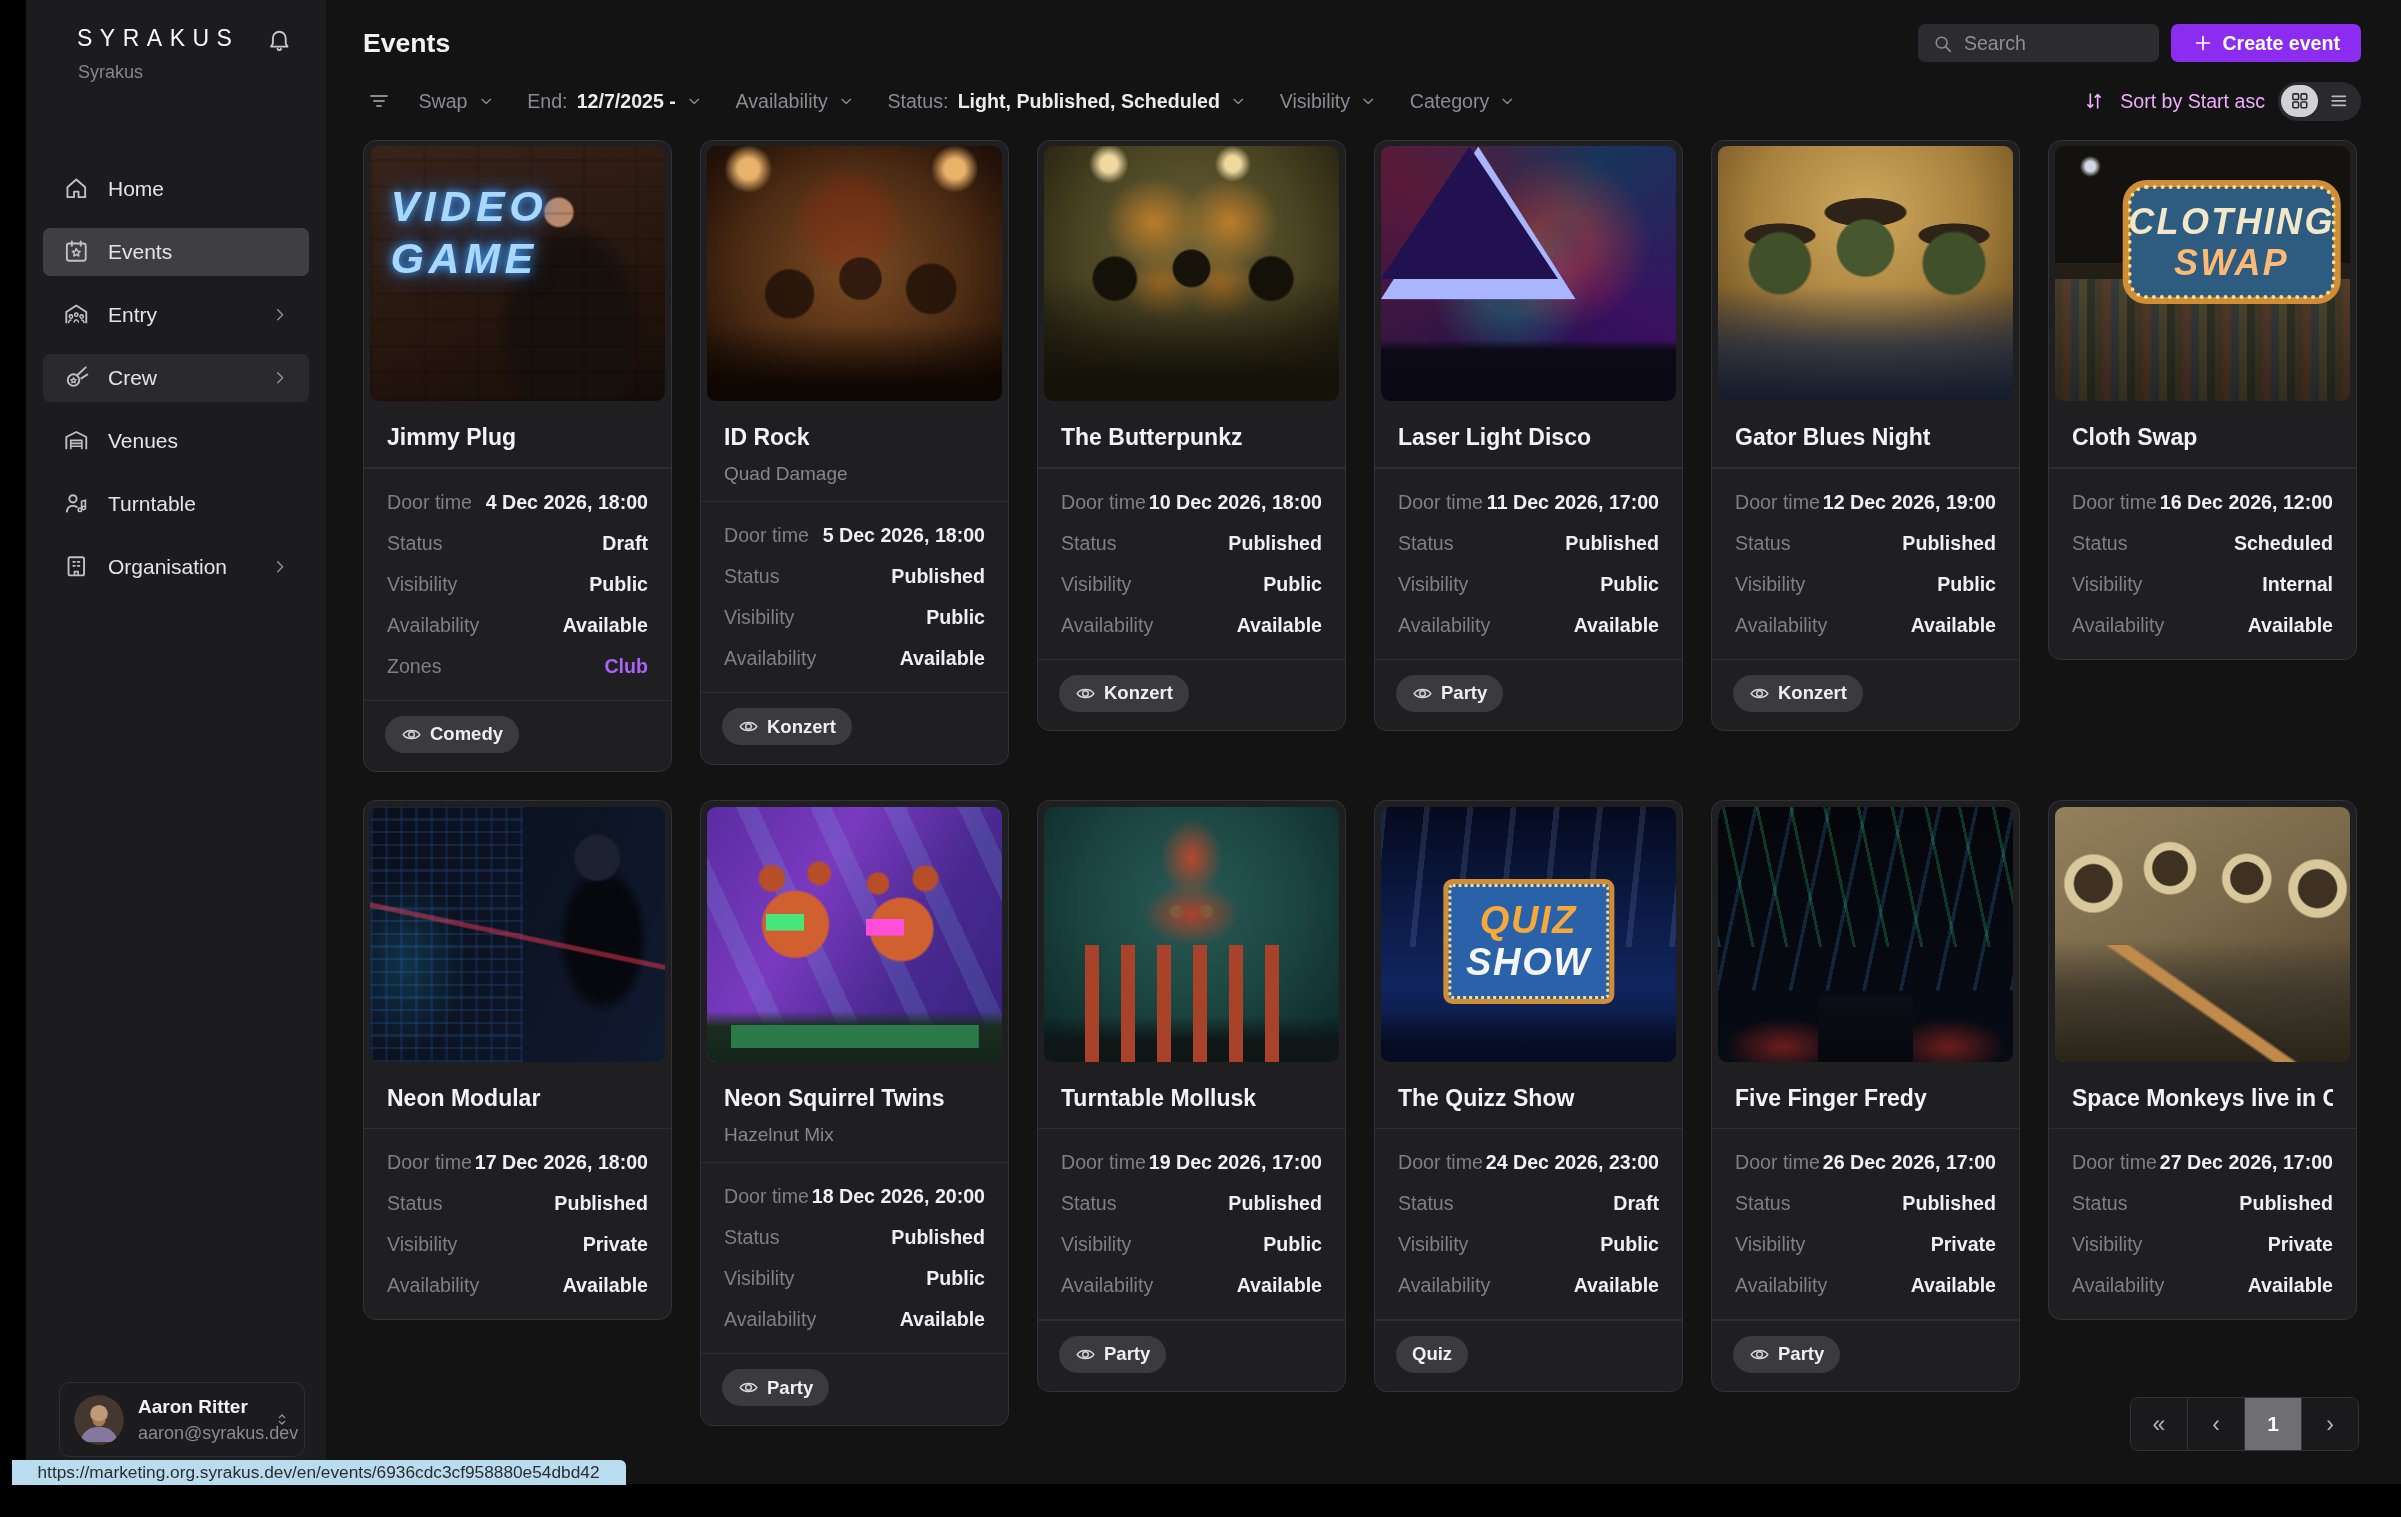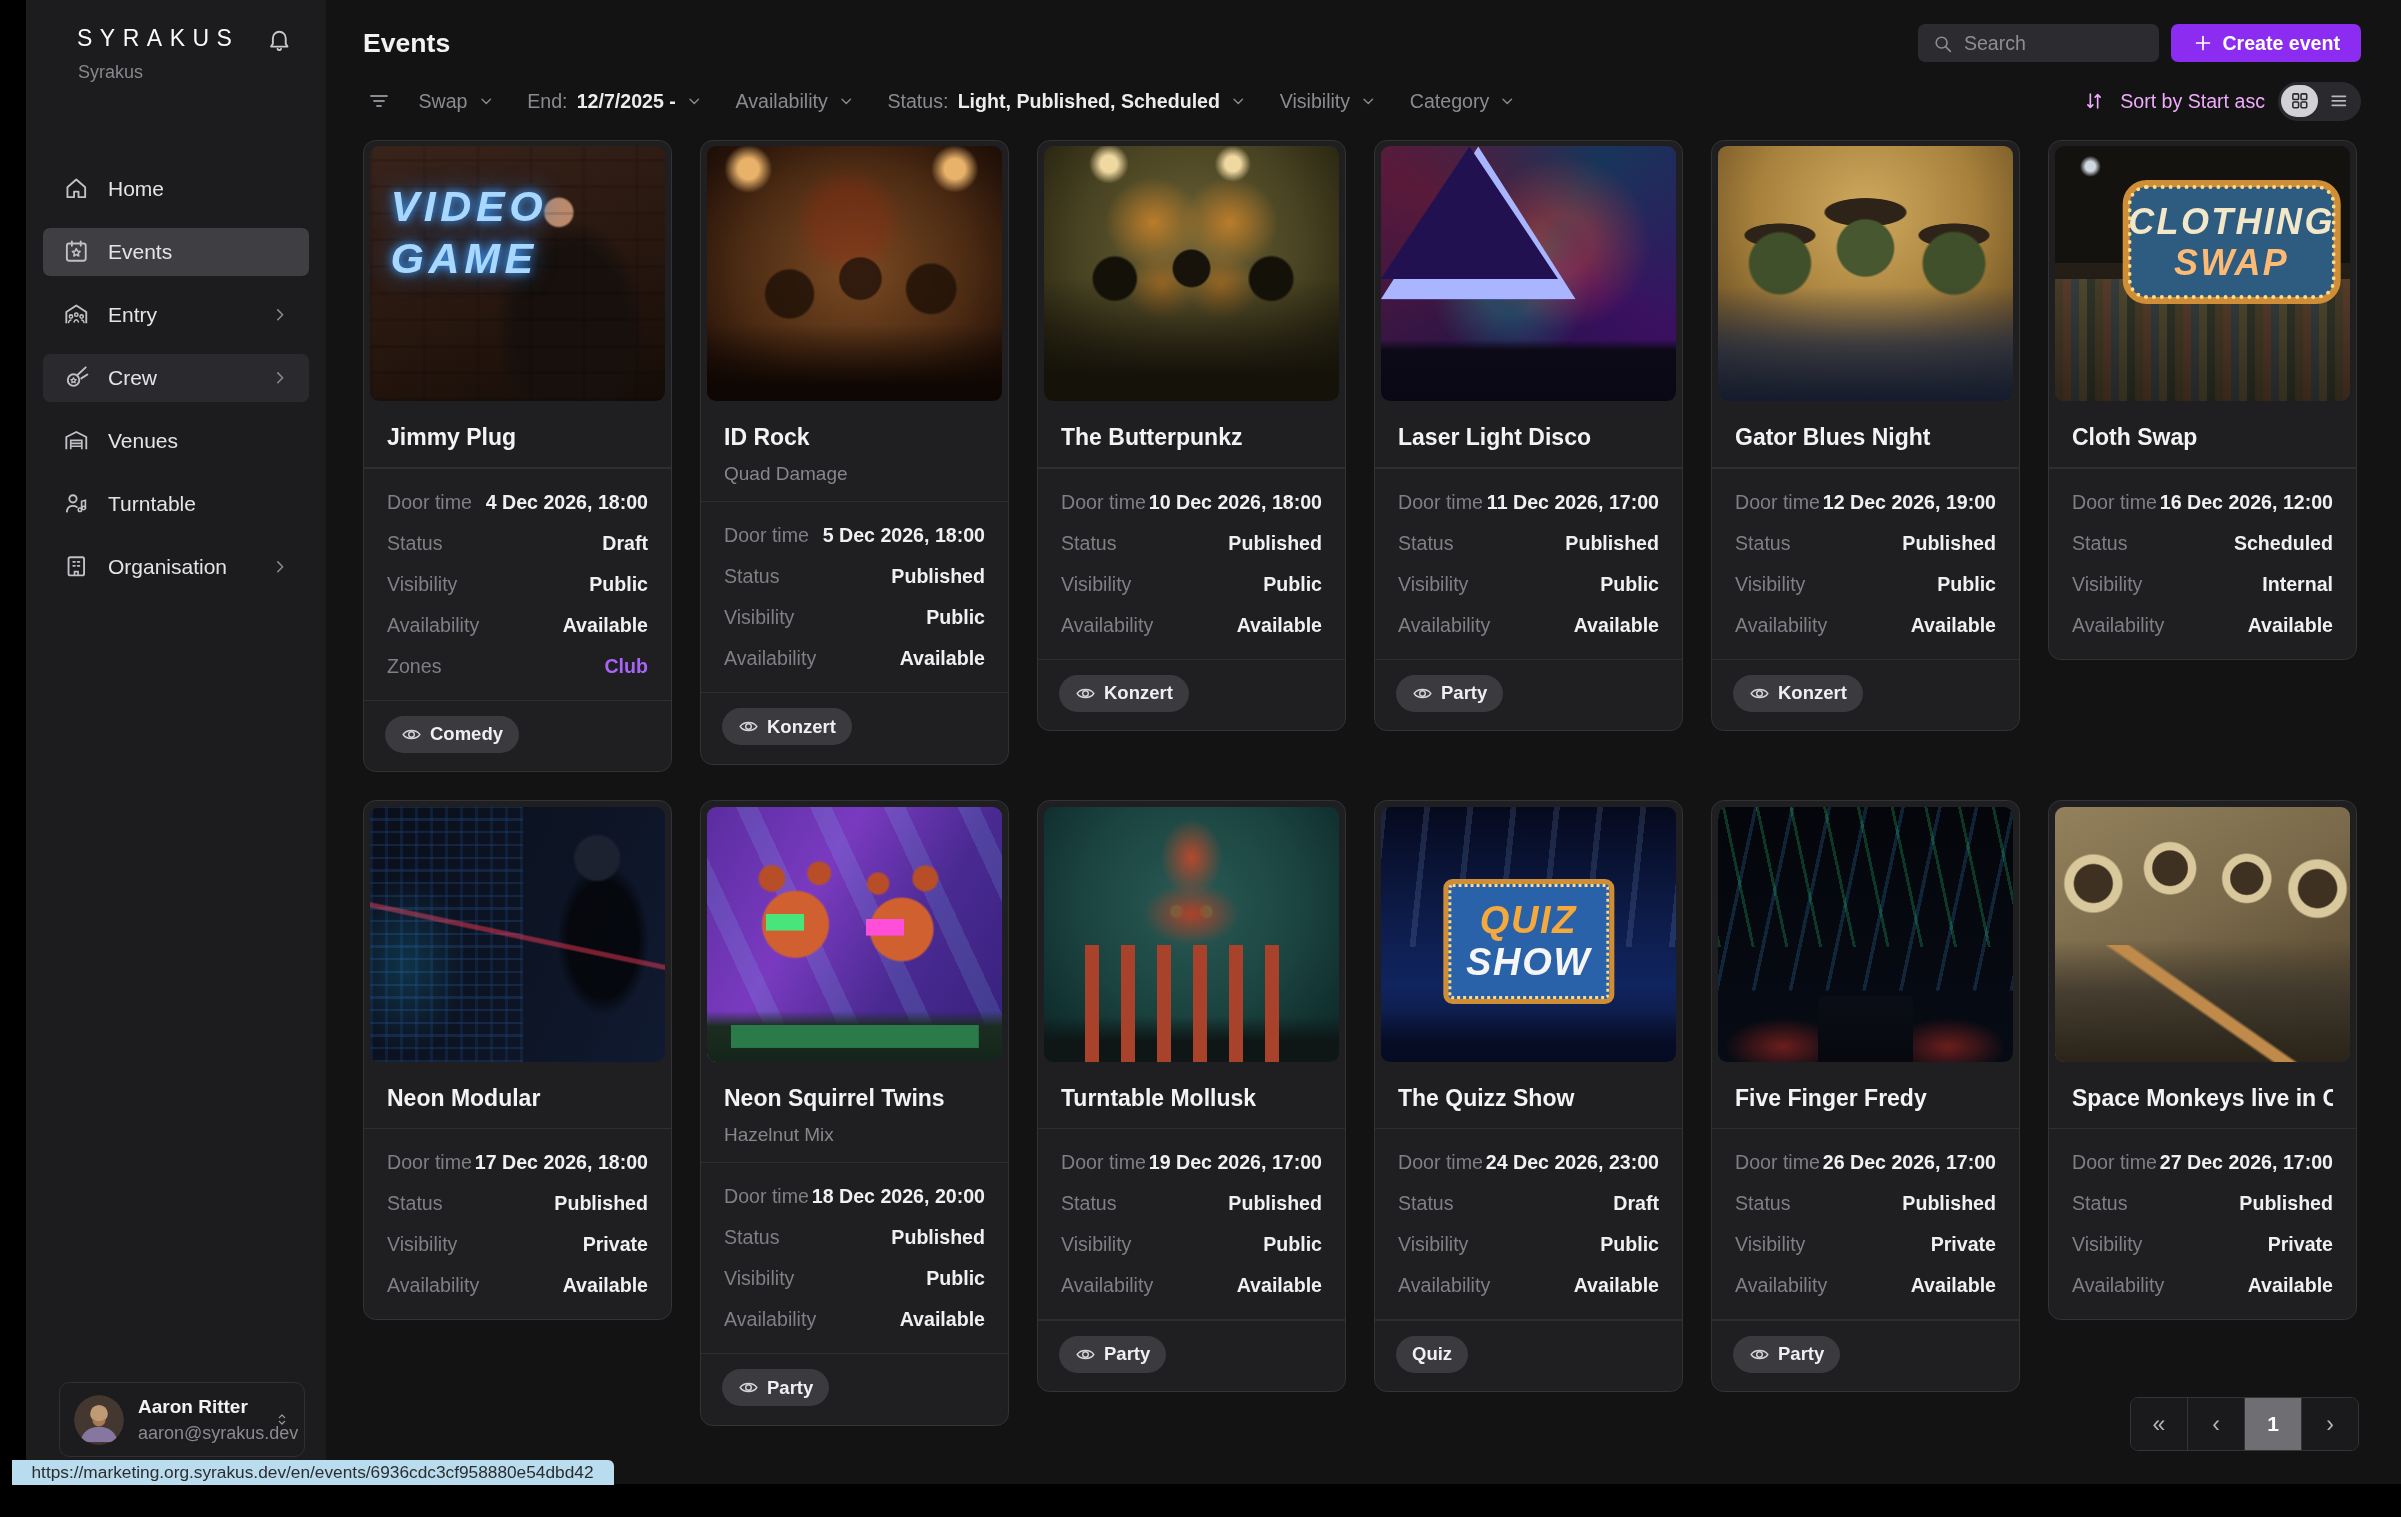--- a/index.html
+++ b/index.html
@@ -79,21 +79,21 @@
 
   
   .pager{position:absolute;right:42px;bottom:33px;display:flex;border:1.2px solid #333338;border-radius:8px;overflow:hidden;}
   .pseg{width:56px;height:52px;display:flex;align-items:center;justify-content:center;background:#1a1a1d;
         color:#b3b3b9;font-size:23px;border-right:1.2px solid #333338;cursor:pointer;}
   .pseg:last-child{border-right:none;}
   .pseg.on{background:#6e6e73;color:#fff;font-weight:600;font-size:21px;}
 
   
   .urlbar{position:absolute;left:11.5px;top:1460px;height:25.4px;line-height:25.4px;background:#b9dcee;color:#2d2d2f;
-          font-size:17.3px;padding:0 20px;border-radius:0 5.8px 0 0;white-space:nowrap;}
+          font-size:17.3px;padding:0 26px;border-radius:0 5.8px 0 0;white-space:nowrap;}
 
   
   .thumb::before,.thumb::after{content:"";position:absolute;inset:0;pointer-events:none;}
   .sign{position:absolute;left:50%;transform:translateX(-50%);display:flex;flex-direction:column;align-items:center;
         text-align:center;z-index:3;}
 
   .art-jimmy{background:radial-gradient(circle at 64% 26%,#bb8a6b 0 5%,transparent 6%),
              radial-gradient(ellipse 34% 58% at 68% 72%,#17100c 0 55%,transparent 75%),
              linear-gradient(160deg,#39241b,#27170f 55%,#150c07);}
   .art-jimmy::after{background:repeating-linear-gradient(0deg,#00000038 0 2.9px,transparent 2.9px 26.6px),

